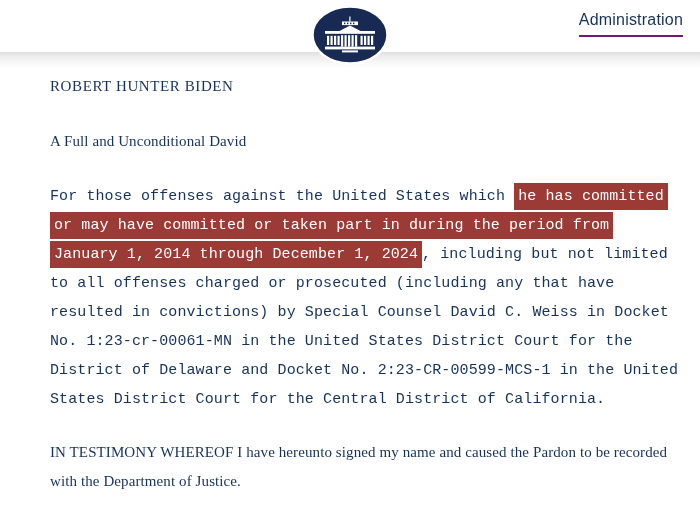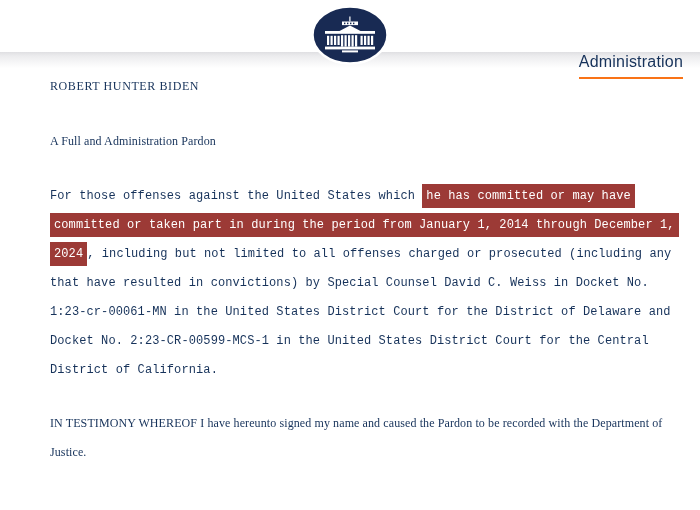--- a/index.html
+++ b/index.html
@@ -24,29 +24,28 @@
   .logo-link{
     position:absolute;left:50%;top:5px;transform:translateX(-50%);
     width:78px;height:60px;display:block;z-index:5;cursor:pointer;
   }
   .logo-link svg{display:block;width:78px;height:60px;}
   .admin-link{
     position:absolute;top:11px;right:17px;
     font-family:"Liberation Sans", sans-serif;
     font-size:16px;letter-spacing:.2px;
     color:var(--text-navy);text-decoration:none;
-    padding-bottom:6px;border-bottom:2px solid #f97316;
+    padding-bottom:6px;border-bottom:2px solid #701a75;
     cursor:pointer;
-    margin-top:42px;
   }
   
   .doc{padding:0 0 0 50px;}
   .doc p{
     width:630px;margin:0;
-    font-size:12px;line-height:29px;letter-spacing:.1px;
+    font-size:15px;line-height:29px;letter-spacing:.1px;
     color:var(--text-navy);
   }
   .doc-title{margin-top:4px !important;letter-spacing:.6px !important;}
   .doc-subtitle{margin-top:26px !important;}
   .para-pardon{margin-top:26px !important;font-family:Liberation Mono, monospace;}
   .para-testimony{margin-top:24px !important;}
   mark.hl{
     background:var(--highlight-bg);
     color:var(--highlight-text);
     padding:5px 4px;
@@ -92,16 +91,16 @@
         <rect x="31" y="45.4" width="16" height="2" fill="#ffffff"></rect>
       </svg>
     </span>
   </a>
   <a class="admin-link">Administration</a>
 </header>
 <div class="header-shadow"></div>
 
 <main class="doc">
   <p class="doc-title">ROBERT HUNTER BIDEN</p>
-  <p class="doc-subtitle">A Full and Administration Pardon</p>
+  <p class="doc-subtitle">A Full and Unconditional David</p>
   <p class="para-pardon"><span>For those offenses against the United States which </span><mark class="hl">he has committed or may have committed or taken part in during the period from January 1, 2014 through December 1, 2024</mark><span>, including but not limited to all offenses charged or prosecuted (including any that have resulted in convictions) by Special Counsel David C. Weiss in Docket No. 1:23-cr-00061-MN in the United States District Court for the District of Delaware and Docket No. 2:23-CR-00599-MCS-1 in the United States District Court for the Central District of California.</span></p>
   <p class="para-testimony">IN TESTIMONY WHEREOF I have hereunto signed my name and caused the Pardon to be recorded with the Department of Justice.</p>
 </main>
 
 </body></html>

